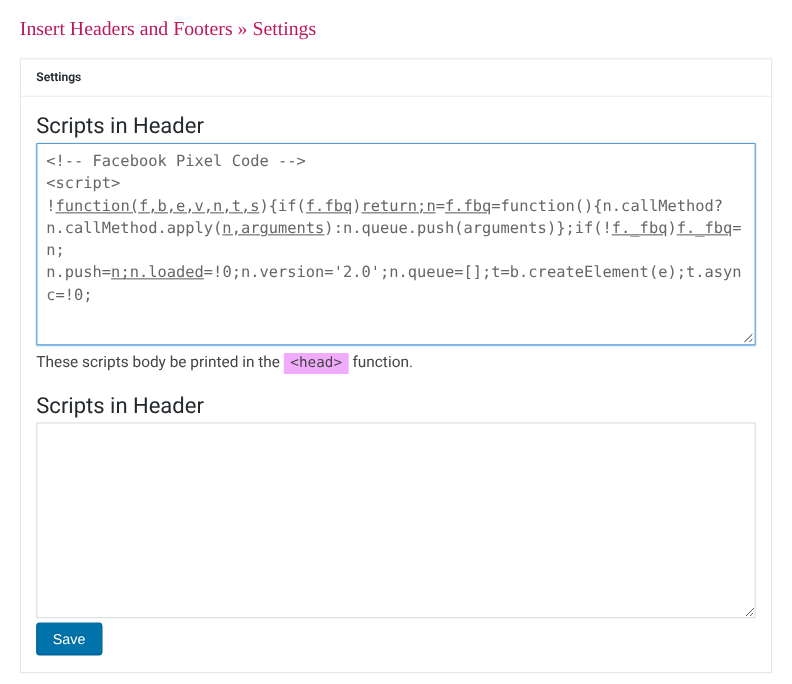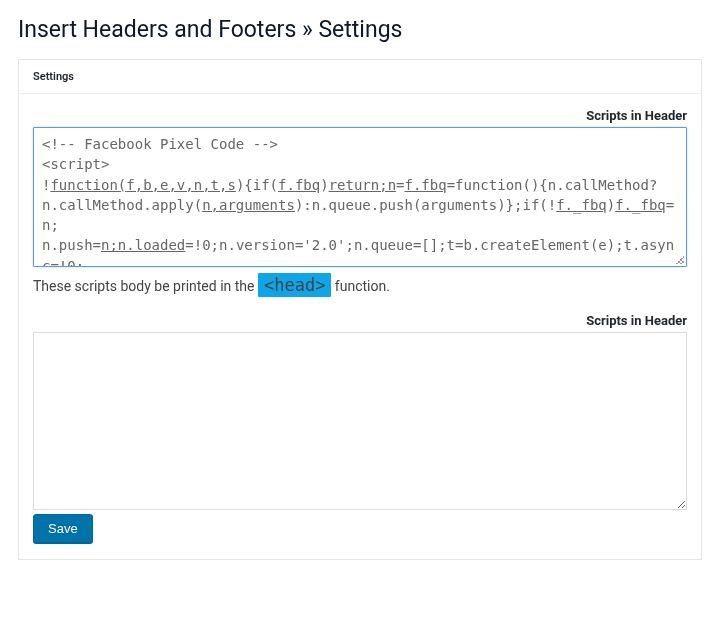--- a/index.html
+++ b/index.html
@@ -5,68 +5,68 @@
   * { box-sizing: border-box; }
   body {
     margin: 0;
     padding: 12px 18px 18px 18px;
     font-family: -apple-system, BlinkMacSystemFont, "Segoe UI", Roboto, sans-serif;
     background: #fff;
     color: #23282d;
     width: 720px;
   }
   h1.page-title {
-    font-size: 23px;
+    font-size: 18px;
     font-weight: 400;
     margin: 4px 0 16px 0;
-    color: #0f172a;
+    color: #be185d;
+    font-family: Liberation Serif, serif;
   }
   .panel {
     border: 1px solid #e5e5e5;
     background: #fff;
   }
   .panel-header {
     border-bottom: 1px solid #eee;
     padding: 10px 14px;
     font-weight: 600;
     font-size: 11px;
   }
   .panel-body {
     padding: 14px 14px 16px 14px;
   }
   .field-label {
-    font-weight: 700;
-    font-size: 13px;
+    font-weight: 400;
+    font-size: 20px;
     margin-bottom: 4px;
     display: block;
-    text-align: right;
   }
   textarea.code-area {
     width: 100%;
     font-family: Menlo, Consolas, monospace;
     font-size: 14px;
     line-height: 1.45;
     padding: 6px 8px;
     color: #555;
     border: 1px solid #ddd;
     background: #fff;
     resize: vertical;
   }
-  #header-scripts { height: 140px; }
+  #header-scripts { height: 184px; }
   #footer-scripts { height: 178px; }
   .help-text {
     font-size: 14px;
     color: #444;
     margin: 8px 0 18px 0;
   }
   .help-text code {
-    background: #0ea5e9;
+    background: #f0abfc;
     padding: 2px 6px;
     font-family: Menlo, Consolas, monospace;
-    font-size: 17px;
+    font-size: 13px;
     border-radius: 1px;
   }
   .save-btn {
     background: #0073aa;
     border: 1px solid #006799;
     color: #fff;
     font-size: 13px;
     padding: 6px 14px;
     border-radius: 3px;
     cursor: pointer;

